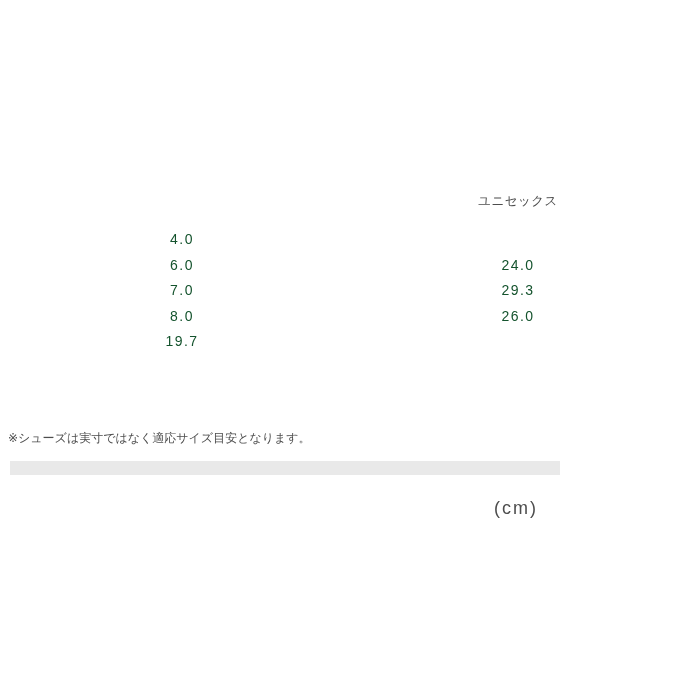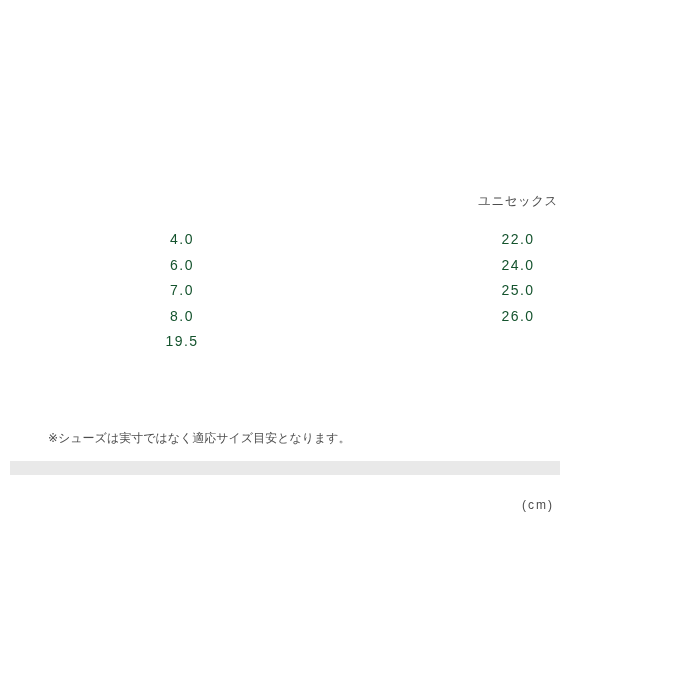--- a/index.html
+++ b/index.html
@@ -44,66 +44,64 @@
     letter-spacing: 1.5px;
     line-height: 25.5px;
     color: #14532d;
   }
   .footnote {
     position: absolute;
     left: 8px; top: 431px;
     font-size: 12px;
     line-height: 15px;
     color: #4d4d4d;
-    margin-left: 40px;
   }
   .divider-bar {
     position: absolute;
     left: 10px; top: 461px;
     width: 680px; height: 14px;
     background: #e9e9e9;
   }
   .unit-label {
     position: absolute;
-    right: 6px; top: 498px;
-    font-size: 12px;
+    right: 22px; top: 498px;
+    font-size: 18px;
     letter-spacing: 2px;
     color: #4d4d4d;
   }
 </style>
 </head>
 <body>
 
 <div class="canvas">
 
   <div class="chart-table">
     <div class="header-row">
       <div class="header-cell"></div>
       <div class="header-cell">ユニセックス</div>
     </div>
 
     <div class="rows">
       <div class="row">
         <div class="cell">4.0</div>
-        <div class="cell">22.0</div>
       </div>
       <div class="row">
         <div class="cell">6.0</div>
         <div class="cell">24.0</div>
       </div>
       <div class="row">
         <div class="cell">7.0</div>
-        <div class="cell">25.0</div>
+        <div class="cell">29.3</div>
       </div>
       <div class="row">
         <div class="cell">8.0</div>
         <div class="cell">26.0</div>
       </div>
       <div class="row">
-        <div class="cell">19.5</div>
+        <div class="cell">19.7</div>
       </div>
     </div>
   </div>
 
   <div class="footnote">※シューズは実寸ではなく適応サイズ目安となります。</div>
 
   <div class="divider-bar"></div>
 
   <div class="unit-label">(cm)</div>
 

